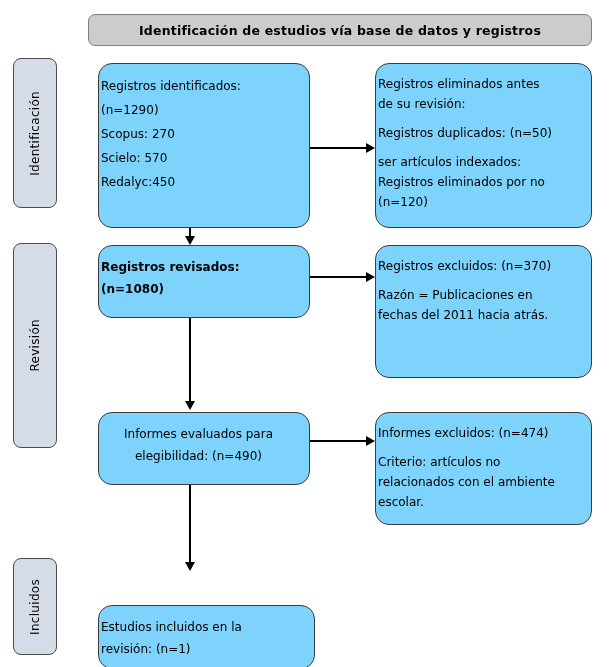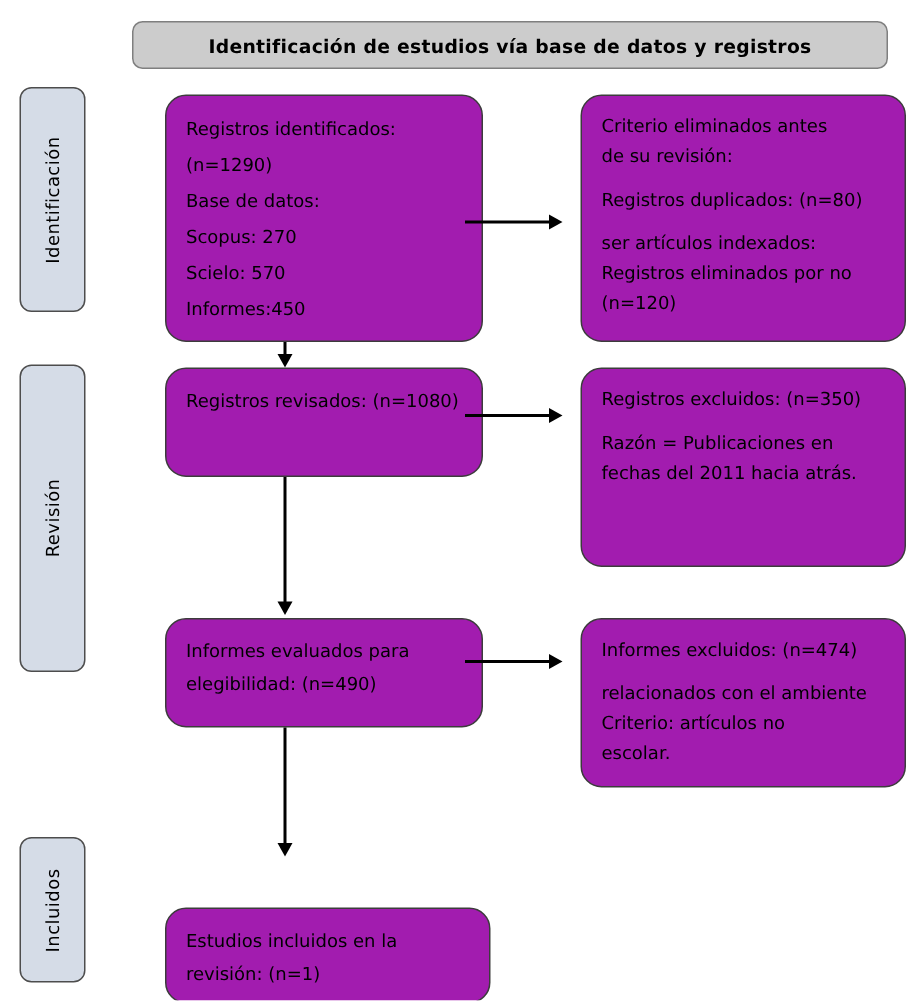--- a/index.html
+++ b/index.html
@@ -63,44 +63,43 @@
     white-space: nowrap;
     letter-spacing: 0.3px;
   }
   #stage-identificacion { top: 58px;  height: 150px; }
   #stage-revision       { top: 243px; height: 205px; }
   #stage-incluidos      { top: 558px; height: 97px;  }
 
   
   .flow-box {
     position: absolute;
-    background: #a21caf;
+    background: #7dd3fc;
     border: 1px solid #3c3c3c;
     border-radius: 14px;
     box-sizing: border-box;
     overflow: hidden;
-    padding: 10px 13px 6px 13px;
-    margin-left: 12px;
+    padding: 10px 13px 6px 2px;
   }
   .flow-box .line {
     font-size: 12px;
     color: #000000;
     line-height: 21px;
     white-space: pre-wrap;
   }
   .flow-box .line.gap {
     height: 9px;
     line-height: 9px;
   }
 
   #box-identificados     { left: 98px;  top: 63px;  width: 212px; height: 165px; }
   #box-eliminados-antes  { left: 375px; top: 63px;  width: 217px; height: 165px; }
-  #box-revisados         { left: 98px;  top: 245px; width: 212px; height: 73px;  }
+  #box-revisados         { left: 98px;  top: 245px; width: 212px; height: 73px; font-weight: bold;  }
   #box-excluidos-reg     { left: 375px; top: 245px; width: 217px; height: 133px; }
-  #box-evaluados         { left: 98px;  top: 412px; width: 212px; height: 73px;  }
+  #box-evaluados         { left: 98px;  top: 412px; width: 212px; height: 73px; text-align: center;  }
   #box-excluidos-inf     { left: 375px; top: 412px; width: 217px; height: 113px; }
   #box-incluidos         { left: 98px;  top: 605px; width: 217px; height: 64px;  }
 
   
   #box-eliminados-antes .line,
   #box-excluidos-reg .line,
   #box-excluidos-inf .line {
     line-height: 20px;
   }
   #box-identificados .line { line-height: 24px; }
@@ -171,58 +170,57 @@
   <div class="stage-label" id="stage-revision">
     <span class="vtext">Revisión</span>
   </div>
   <div class="stage-label" id="stage-incluidos">
     <span class="vtext">Incluidos</span>
   </div>
 
   <div class="flow-box" id="box-identificados">
     <div class="line">Registros identificados:</div>
     <div class="line">(n=1290)</div>
-    <div class="line">Base de datos:</div>
     <div class="line">Scopus: 270</div>
     <div class="line">Scielo: 570</div>
-    <div class="line">Informes:450</div>
+    <div class="line">Redalyc:450</div>
   </div>
 
   <div class="flow-box" id="box-eliminados-antes">
-    <div class="line">Criterio eliminados antes</div>
+    <div class="line">Registros eliminados antes</div>
     <div class="line">de su revisión:</div>
     <div class="line gap"></div>
-    <div class="line">Registros duplicados: (n=80)</div>
+    <div class="line">Registros duplicados: (n=50)</div>
     <div class="line gap"></div>
     <div class="line">ser artículos indexados:</div>
     <div class="line">Registros eliminados por no</div>
     <div class="line">(n=120)</div>
   </div>
 
   <div class="flow-box" id="box-revisados">
     <div class="line">Registros revisados: (n=1080)</div>
   </div>
 
   <div class="flow-box" id="box-excluidos-reg">
-    <div class="line">Registros excluidos: (n=350)</div>
+    <div class="line">Registros excluidos: (n=370)</div>
     <div class="line gap"></div>
     <div class="line">Razón = Publicaciones en</div>
     <div class="line">fechas del 2011 hacia atrás.</div>
   </div>
 
   <div class="flow-box" id="box-evaluados">
     <div class="line">Informes evaluados para</div>
     <div class="line">elegibilidad: (n=490)</div>
   </div>
 
   <div class="flow-box" id="box-excluidos-inf">
     <div class="line">Informes excluidos: (n=474)</div>
     <div class="line gap"></div>
+    <div class="line">Criterio: artículos no</div>
     <div class="line">relacionados con el ambiente</div>
-    <div class="line">Criterio: artículos no</div>
     <div class="line">escolar.</div>
   </div>
 
   <div class="flow-box" id="box-incluidos">
     <div class="line">Estudios incluidos en la</div>
     <div class="line">revisión: (n=1)</div>
   </div>
 
   <div class="v-line" id="conn-v1"></div>
   <div class="arrow-down" id="arrow-v1"></div>

